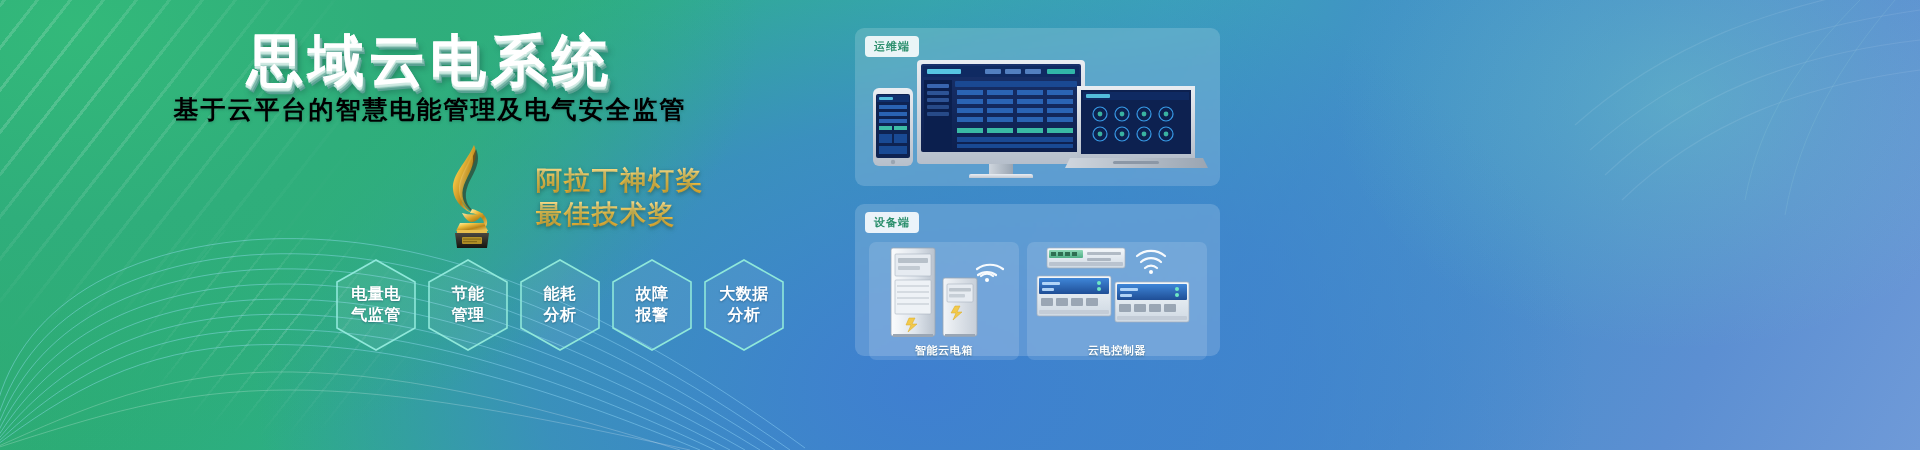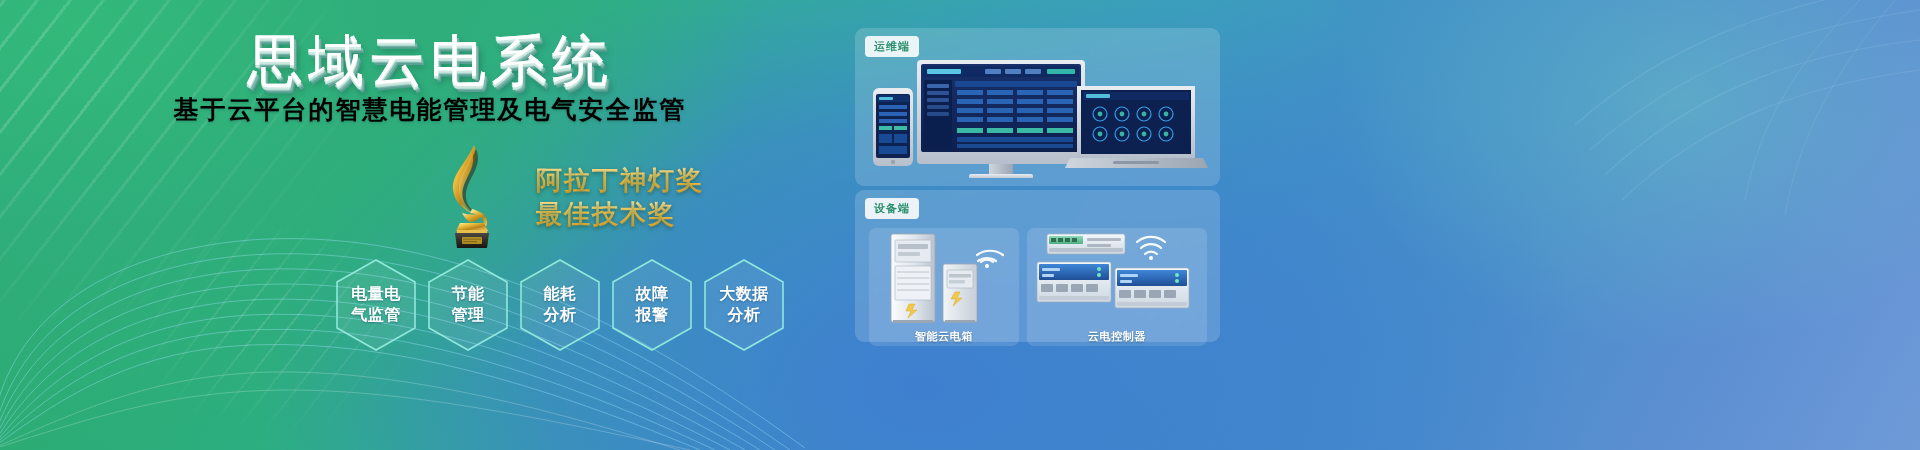--- a/index.html
+++ b/index.html
@@ -55,21 +55,21 @@
   }
   .bg-waves { position:absolute; left:0; bottom:0; width:820px; height:250px; }
   .bg-topright-lines { position:absolute; right:0; top:0; width:760px; height:300px; opacity:.45; }
 
   
   .left { position:absolute; left:0; top:0; width:860px; height:450px; }
 
   .title {
     position:absolute; left:0; right:0; top:24px;
     text-align:center;
-    font-size:56px; font-weight:normal; letter-spacing:5px;
+    font-size:56px; font-weight:bold; letter-spacing:5px;
     color:#ffffff;
     font-family:"DejaVu Sans","Liberation Sans",sans-serif;
     text-shadow:
       0 2px 0 #cfe9e2, 0 3px 0 #b7ded4,
       2px 4px 0 #7fb9ab, 3px 6px 0 #5aa193,
       4px 8px 6px rgba(20,70,60,0.45);
     background:linear-gradient(#ffffff 40%, #d9f1ec 75%, #bfe5dc 100%);
     -webkit-background-clip:text; background-clip:text;
   }
   .subtitle {
@@ -119,21 +119,21 @@
 
   
   .panel {
     position:absolute;
     background:rgba(255,255,255,0.17);
     border-radius:9px;
     backdrop-filter:blur(1px);
     padding-left:40px;
   }
   #panel-ops { left:855px; top:28px; width:365px; height:158px; }
-  #panel-dev { left:855px; top:190px; width:365px; height:152px; }
+  #panel-dev { left:855px; top:204px; width:365px; height:152px; }
   .panel-tag {
     position:absolute; left:10px; top:8px;
     background:rgba(255,255,255,0.88);
     color:#2b8f6c;
     font-size:11px; font-weight:bold; letter-spacing:1px;
     padding:3px 9px; border-radius:4px;
   }
   .panel-inner { position:absolute; left:10px; top:30px; right:10px; bottom:8px; }
   .dev-caption {
     position:absolute; bottom:2px; width:100%;

